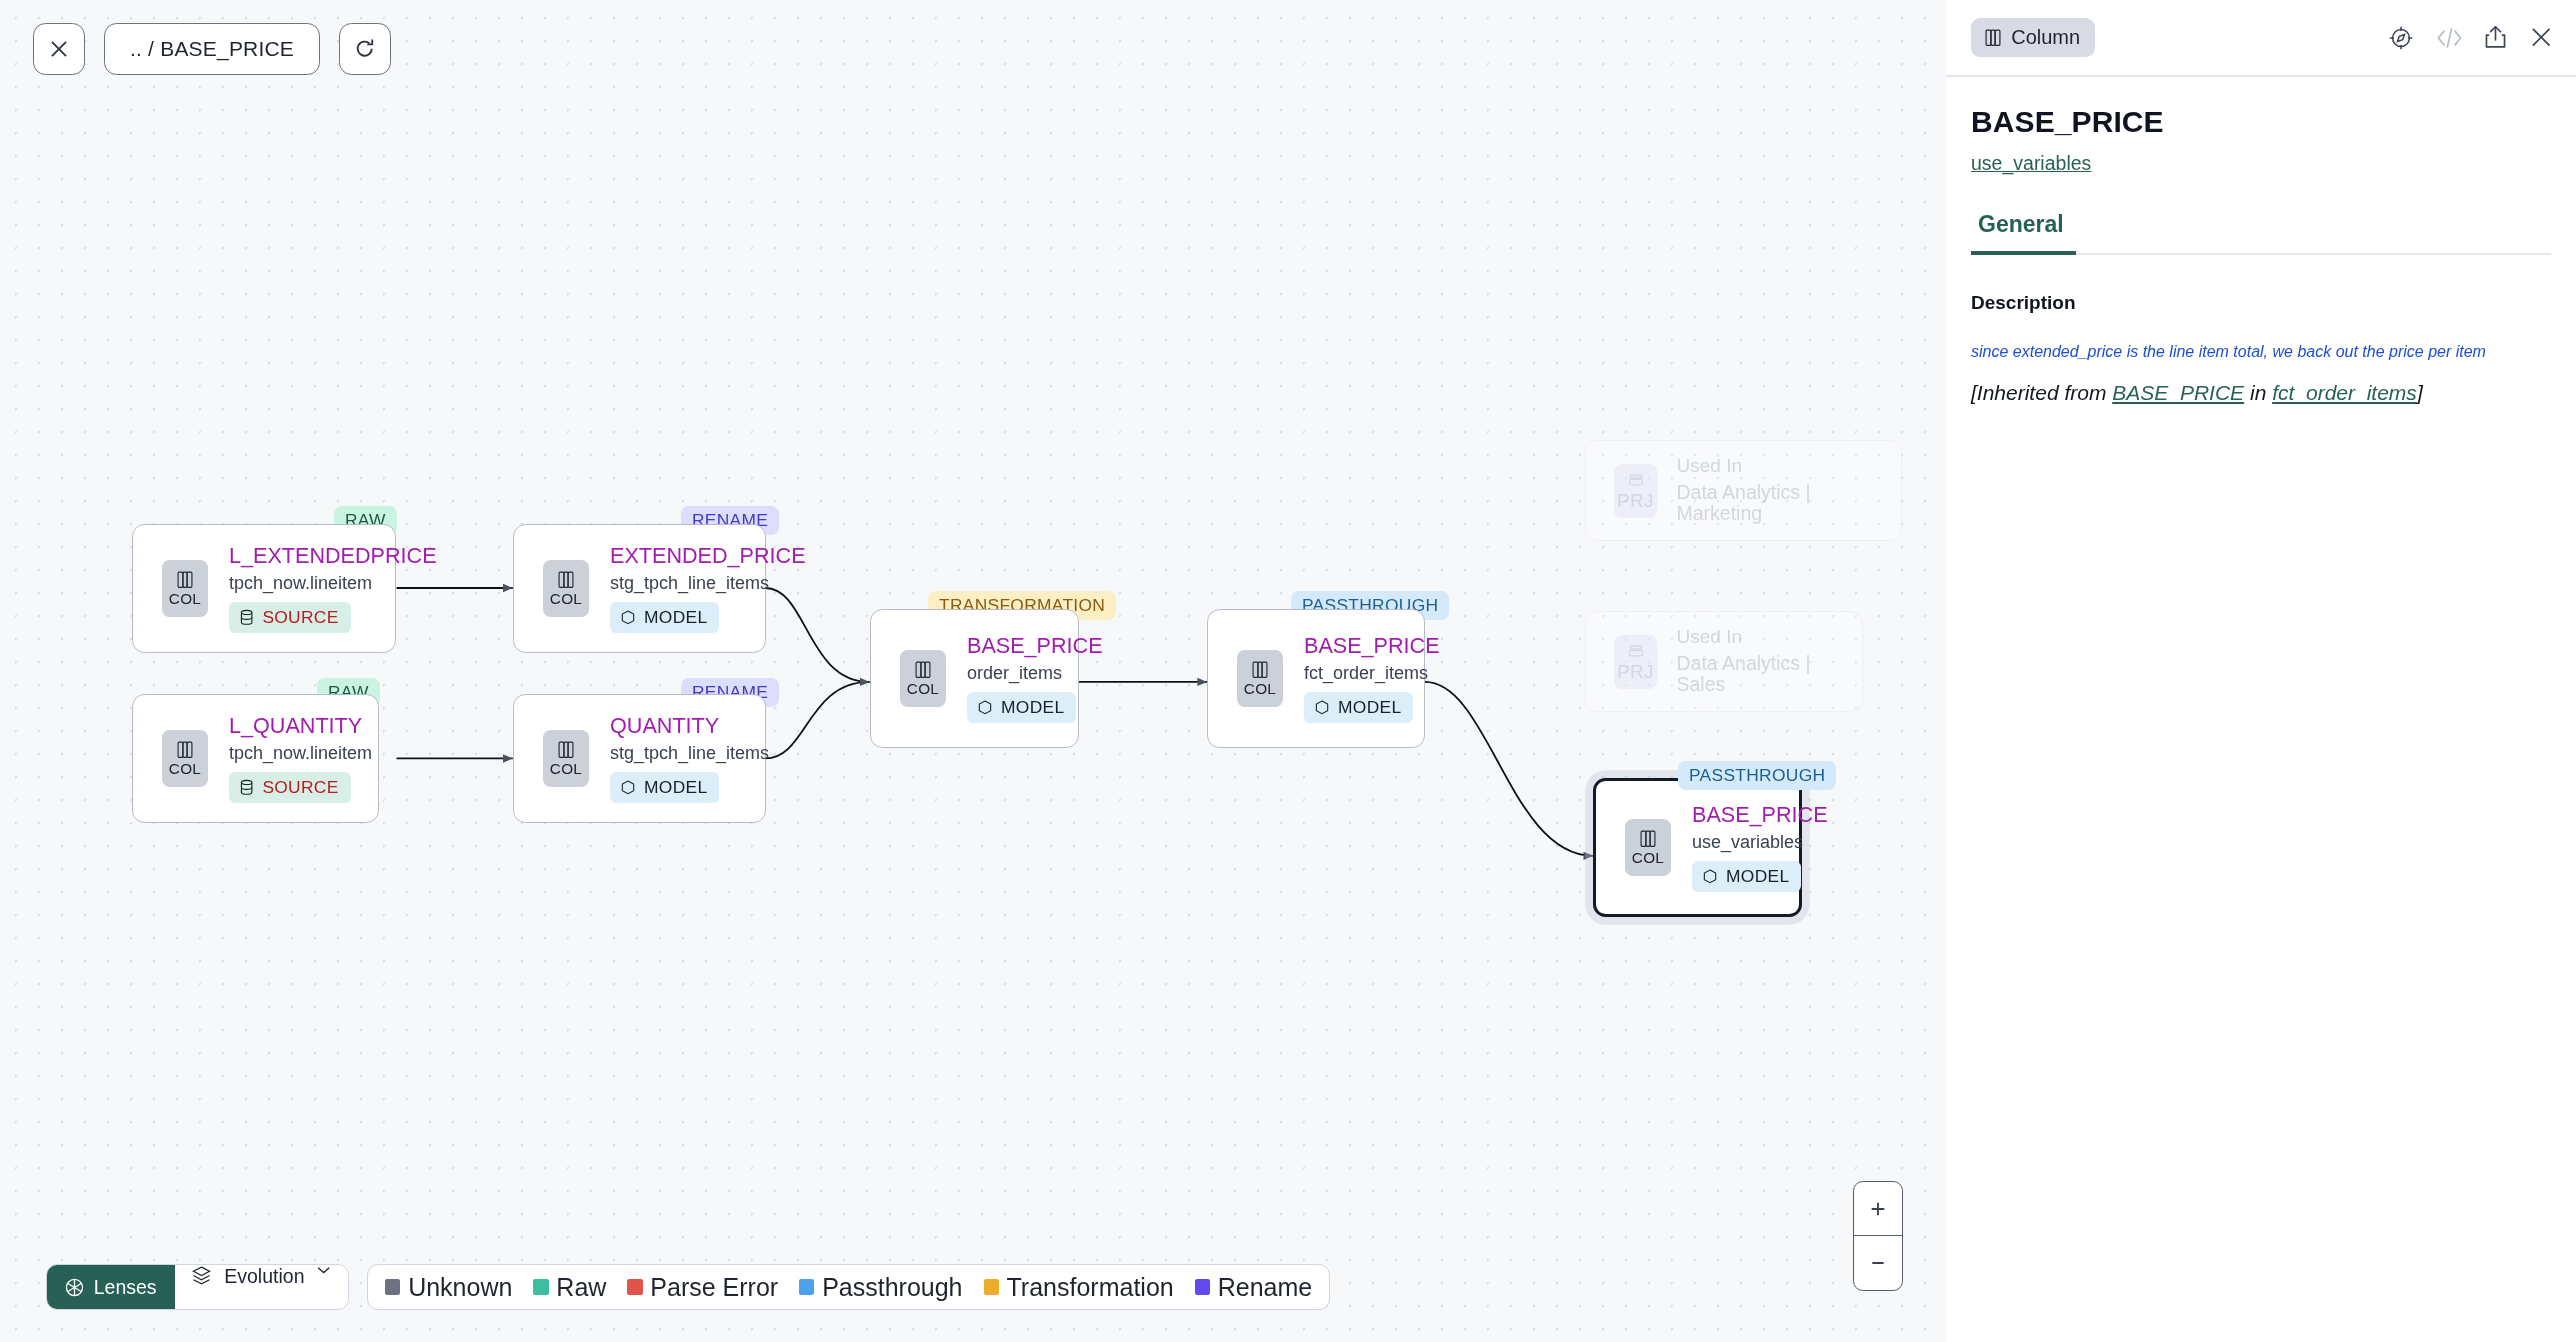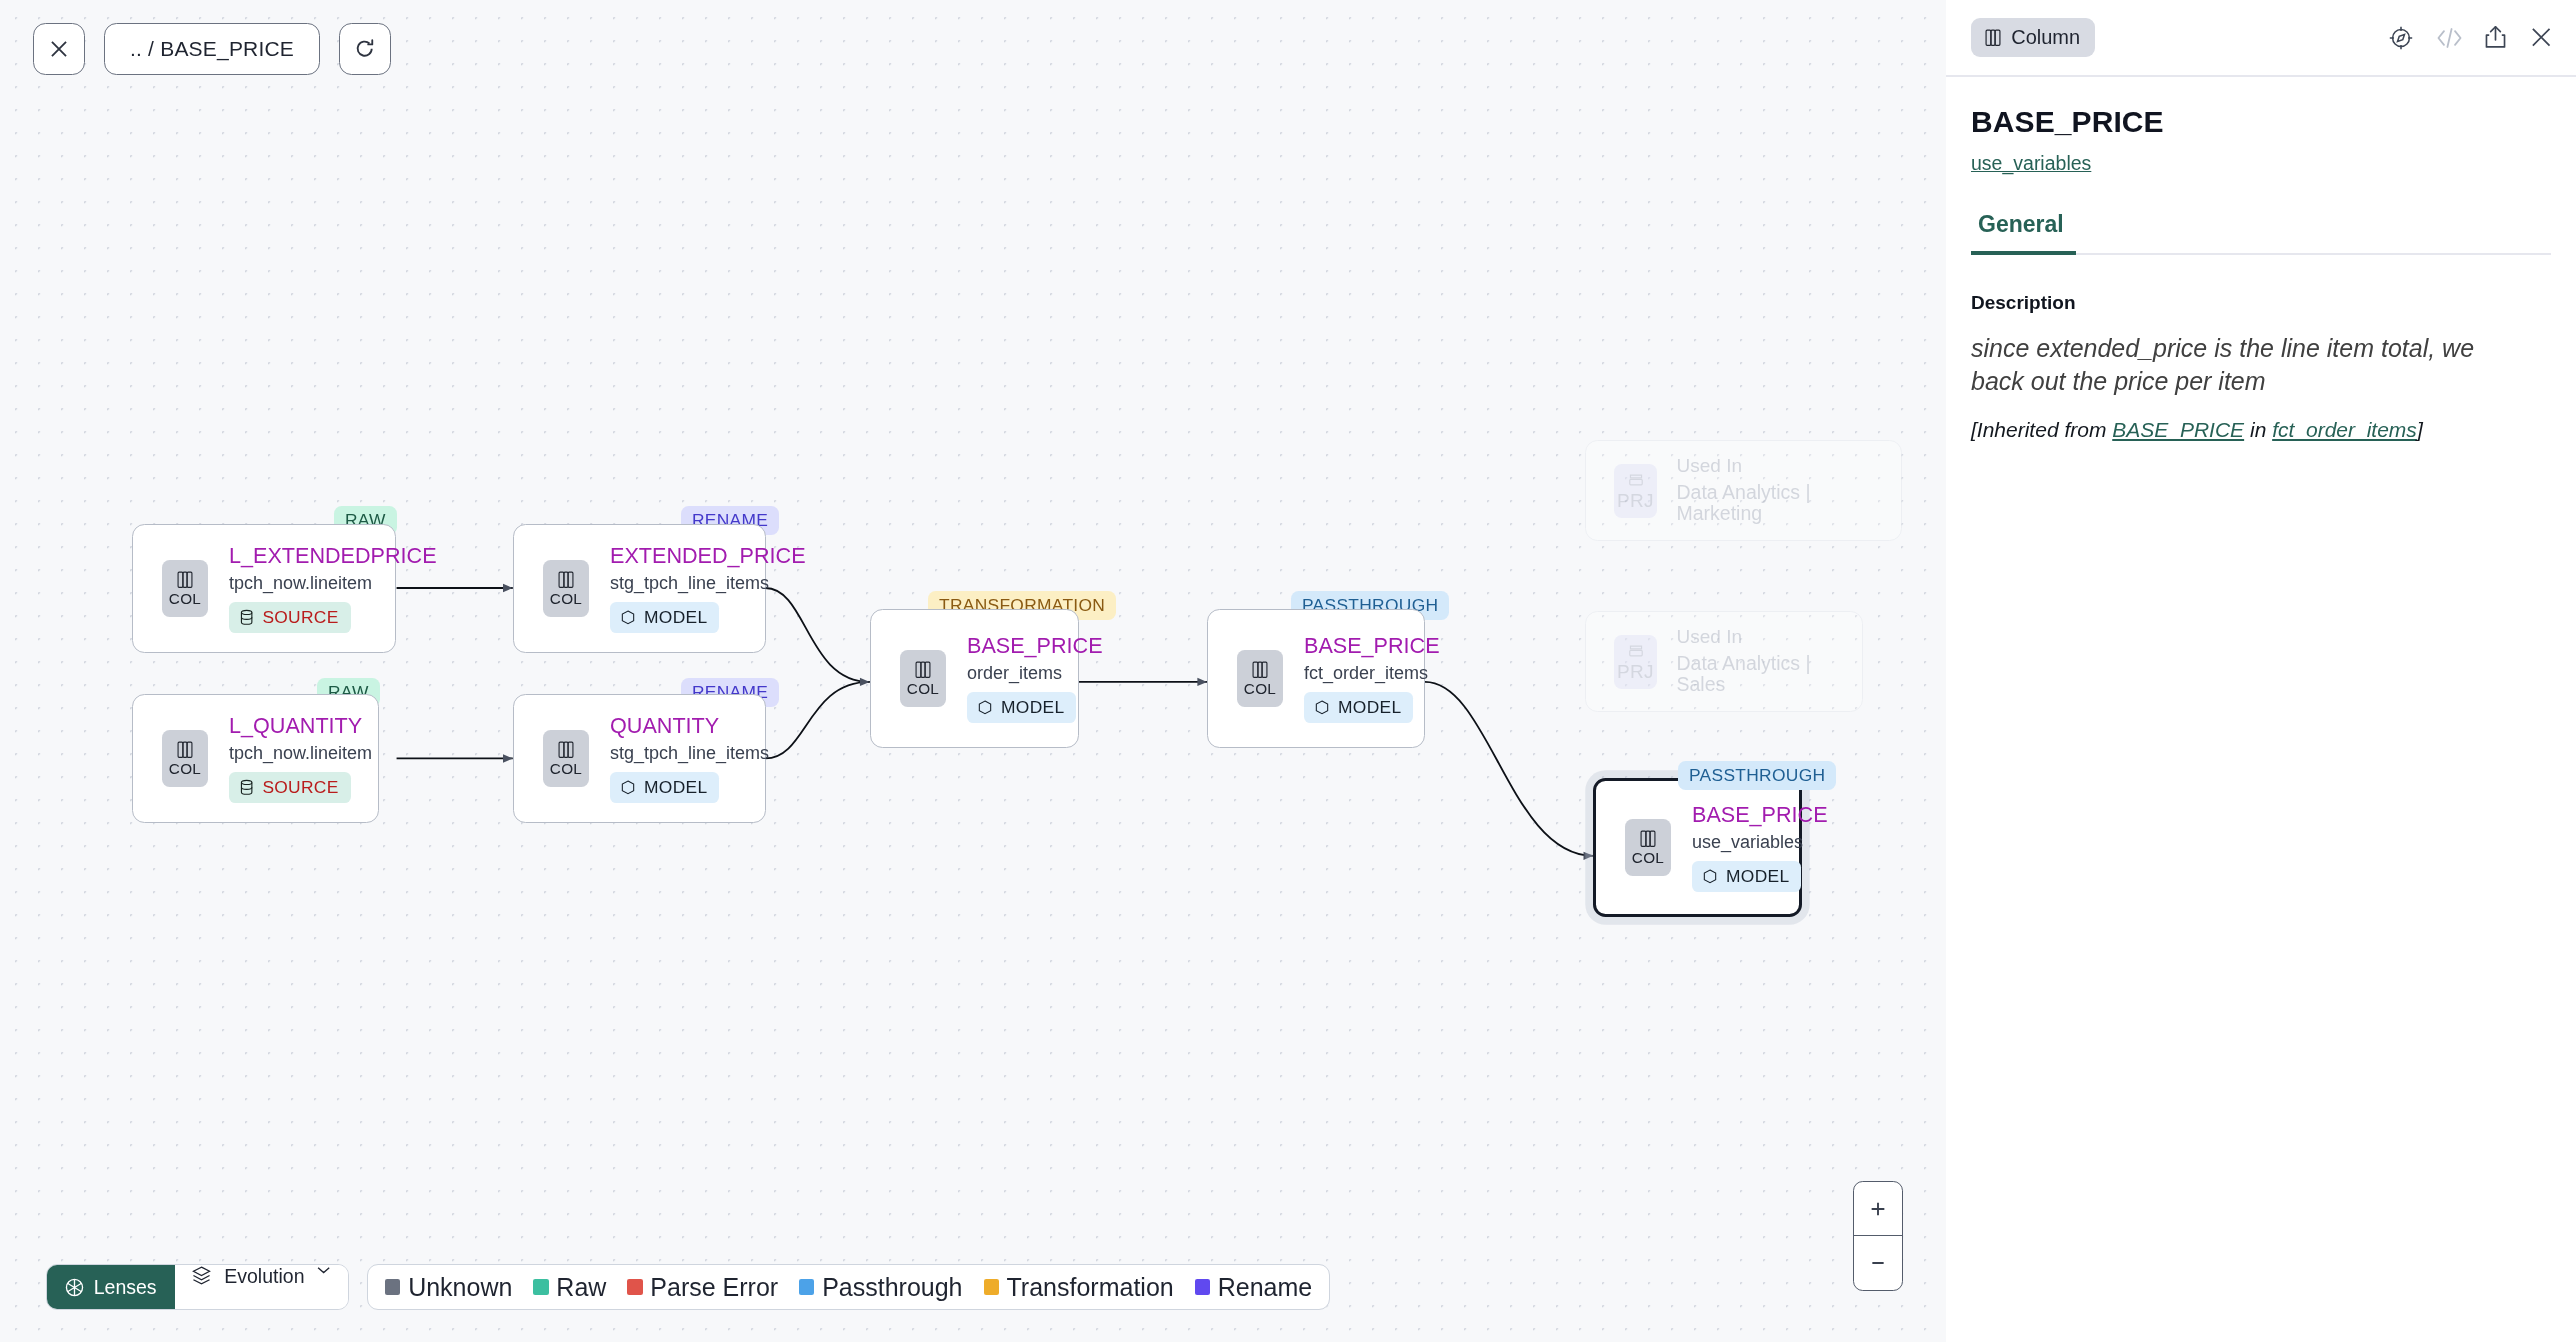--- a/index.html
+++ b/index.html
@@ -137,21 +137,21 @@
   }
 
   .tabs { margin-top: 36px; border-bottom: 2.1px solid #e6e7ee; display: flex; }
   .tab {
     font-size: 23px; color: #276156; font-weight: bold; padding: 0 12.5px 13.2px 7px;
     border-bottom: 4.2px solid #276156; margin-bottom: -2.1px; cursor: pointer;
   }
 
   .sec-label { margin-top: 37px; font-size: 19px; font-weight: bold; color: #10151f; }
   .desc-text {
-    margin-top: 18px; font-size: 25px; font-style: italic; color: #404040; line-height: 1.33;
+    margin-top: 27px; font-size: 16px; font-style: italic; color: #1d4ed8; line-height: 1.33;
     max-width: 557px;
   }
   .desc-meta { margin-top: 19.5px; font-size: 21px; font-style: italic; color: #13181f; }
   .desc-meta a { color: #276156; text-decoration: underline; font-style: italic; cursor: pointer; }
 </style>
 </head>
 <body>
 
 <div class="app">
 

